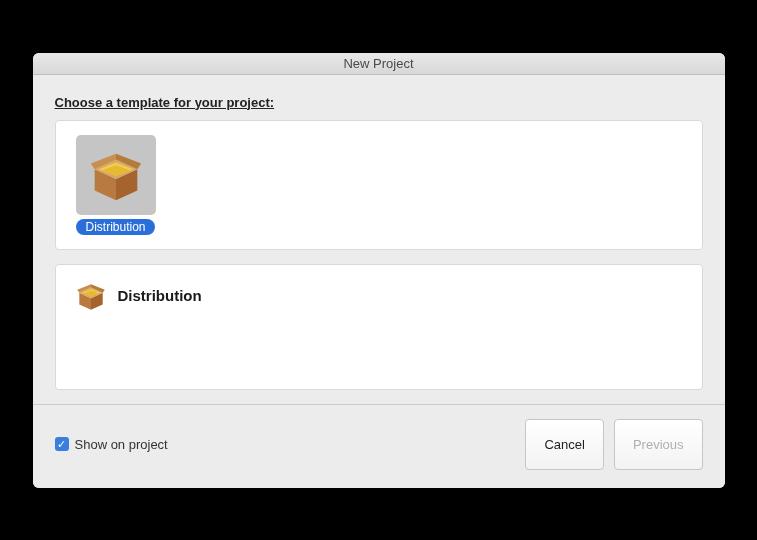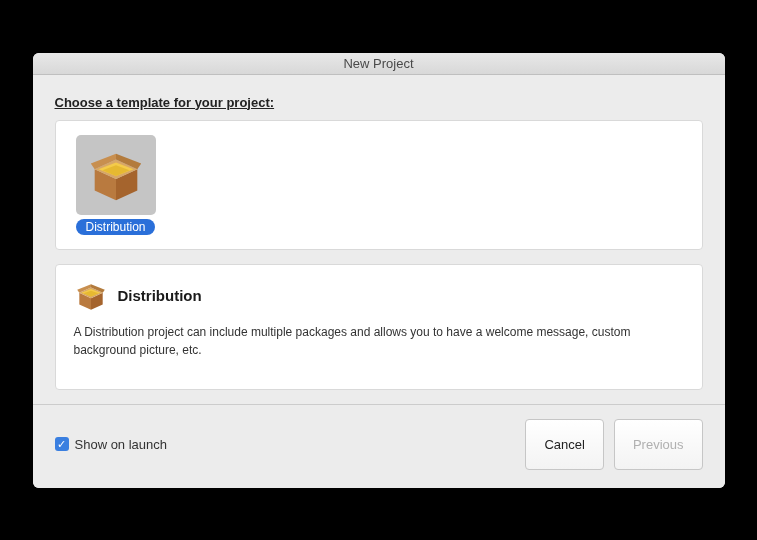--- a/index.html
+++ b/index.html
@@ -191,26 +191,25 @@
             <polygon points="32,58 54,48 54,26 32,36" fill="#a5642d"></polygon>
             <polygon points="10,26 32,16 54,26 32,36" fill="#d8a766"></polygon>
             <polygon points="6,20 32,10 32,16 10,26" fill="#c88f4f"></polygon>
             <polygon points="58,20 32,10 32,16 54,26" fill="#b37b3c"></polygon>
             <polygon points="14,26 32,19 50,26 32,33" fill="#f4cb4a"></polygon>
             <polygon points="18,27 32,22 46,27 32,33" fill="#e6b931"></polygon>
           </svg>
         </span>
         <span class="desc-title">Distribution</span>
       </div>
-      <div class="desc-text">A Distribution project can include multiple packages and allows you to have a welcome message, custom background picture, etc.</div>
     </div>
   </div>
 
   <div class="footer">
     <label class="checkbox-wrap">
       <span class="checkbox">✓</span>
-      <span>Show on launch</span>
+      <span>Show on project</span>
     </label>
     <div class="spacer"></div>
     <div class="btn">Cancel</div>
     <div class="btn disabled">Previous</div>
   </div>
 </div>
 
 </body></html>

